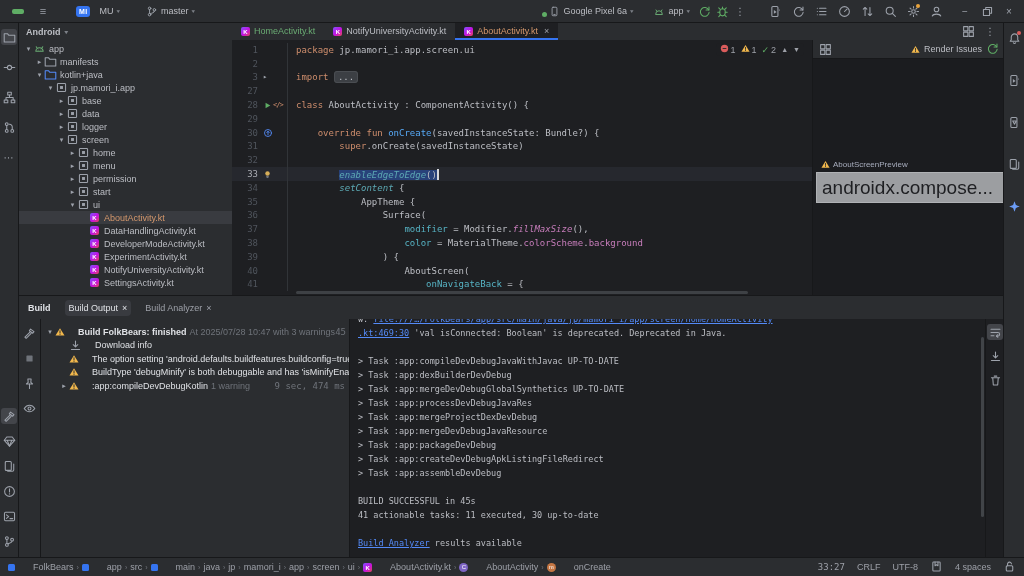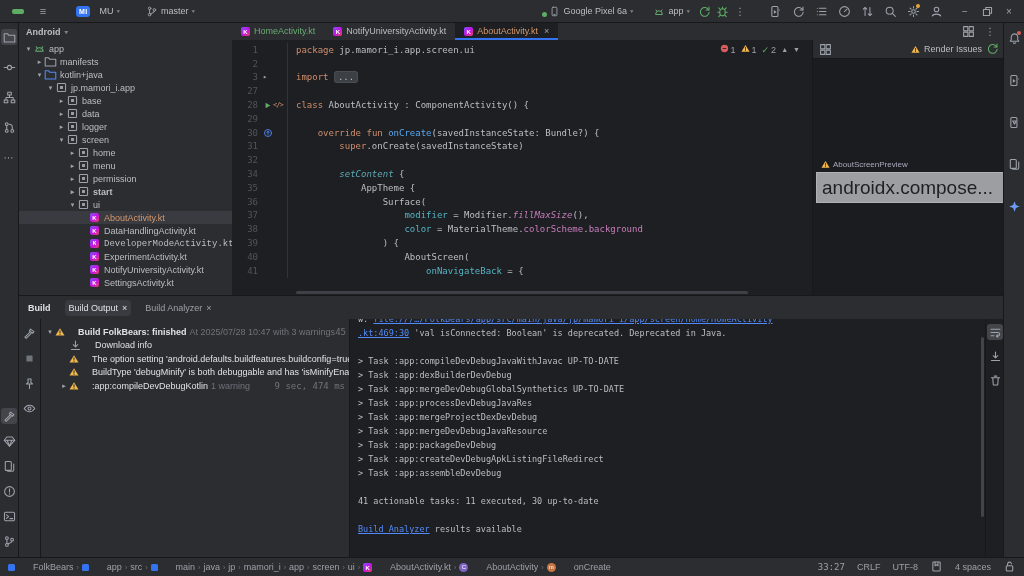--- a/index.html
+++ b/index.html
@@ -443,21 +443,21 @@
         <div class="trow" style="padding-left: 50px;">
           <span class="tchev">▸</span>
           <span class="ticn">
             <svg width="13" height="13" viewBox="0 0 16 16" fill="none" stroke="#9da2ab" stroke-width="1.3" stroke-linecap="round" stroke-linejoin="round">
               <rect x="3" y="3" width="10" height="10" rx="1"></rect>
               <rect x="6.2" y="6.2" width="3.6" height="3.6" fill="#9da2ab" stroke="none"></rect>
             </svg>
           </span>
           <span class="tlabel">permission</span>
         </div>
-        <div class="trow" style="padding-left: 50px; font-weight: bold;">
+        <div class="trow" style="padding-left: 50px;">
           <span class="tchev">▸</span>
           <span class="ticn">
             <svg width="13" height="13" viewBox="0 0 16 16" fill="none" stroke="#9da2ab" stroke-width="1.3" stroke-linecap="round" stroke-linejoin="round">
               <rect x="3" y="3" width="10" height="10" rx="1"></rect>
               <rect x="6.2" y="6.2" width="3.6" height="3.6" fill="#9da2ab" stroke="none"></rect>
             </svg>
           </span>
           <span class="tlabel">start</span>
         </div>
         <div class="trow" style="padding-left: 50px;">
@@ -477,21 +477,21 @@
           </span>
           <span class="tlabel" style="color: rgb(213, 152, 108);">AboutActivity.kt</span>
         </div>
         <div class="trow" style="padding-left: 61px;">
           <span class="tchev"></span>
           <span class="ticn">
             <span class="ktbadge">K</span>
           </span>
           <span class="tlabel">DataHandlingActivity.kt</span>
         </div>
-        <div class="trow" style="padding-left: 61px; font-family: Liberation Mono, monospace;">
+        <div class="trow" style="padding-left: 61px;">
           <span class="tchev"></span>
           <span class="ticn">
             <span class="ktbadge">K</span>
           </span>
           <span class="tlabel">DeveloperModeActivity.kt</span>
         </div>
         <div class="trow" style="padding-left: 61px;">
           <span class="tchev"></span>
           <span class="ticn">
             <span class="ktbadge">K</span>
@@ -578,20 +578,24 @@
         <div class="cl"><span class="lnum">28</span><span class="lgut"><svg width="9" height="9" viewBox="0 0 16 16">
               <path d="M4.5 3v10l8.5-5z" fill="#5fad65"></path>
             </svg><span class="ctag">&lt;/&gt;</span></span><span class="ltext"><span class="tk-kw">class</span><span class="tk-pl"> AboutActivity : ComponentActivity() {</span></span></div>
         <div class="cl"><span class="lnum">29</span><span class="lgut"></span><span class="ltext"></span></div>
         <div class="cl"><span class="lnum">30</span><span class="lgut"><svg width="10" height="10" viewBox="0 0 16 16" fill="none" stroke="#548af7" stroke-width="1.4" stroke-linecap="round">
               <circle cx="8" cy="8" r="5.6"></circle>
               <path d="M8 10.8V5.4M8 5.4 6 7.4M8 5.4l2 2"></path>
             </svg></span><span class="ltext"><span class="tk-pl">    </span><span class="tk-kw">override</span><span class="tk-pl"> </span><span class="tk-kw">fun</span><span class="tk-pl"> </span><span class="tk-fn">onCreate</span><span class="tk-pl">(savedInstanceState: Bundle?) {</span></span></div>
         <div class="cl"><span class="lnum">31</span><span class="lgut"></span><span class="ltext"><span class="tk-pl">        </span><span class="tk-kw">super</span><span class="tk-pl">.onCreate(savedInstanceState)</span></span></div>
         <div class="cl"><span class="lnum">32</span><span class="lgut"></span><span class="ltext"></span></div>
+        <div class="cl caretline"><span class="lnum">33</span><span class="lgut"><svg width="9" height="9" viewBox="0 0 16 16">
+              <circle cx="8" cy="6.4" r="4" fill="#d6ae58"></circle>
+              <path d="M6.4 11.4h3.2M7 13.4h2" stroke="#9da2ab" stroke-width="1.2" stroke-linecap="round"></path>
+            </svg></span><span class="ltext"><span class="tk-pl">        </span><span class="tk-it tk-sel">enableEdgeToEdge</span><span class="tk-pl tk-sel">()</span><span class="caret"></span></span></div>
         <div class="cl"><span class="lnum">34</span><span class="lgut"></span><span class="ltext"><span class="tk-pl">        </span><span class="tk-it">setContent</span><span class="tk-pl"> {</span></span></div>
         <div class="cl"><span class="lnum">35</span><span class="lgut"></span><span class="ltext"><span class="tk-pl">            </span><span class="tk-pl">AppTheme {</span></span></div>
         <div class="cl"><span class="lnum">36</span><span class="lgut"></span><span class="ltext"><span class="tk-pl">                </span><span class="tk-pl">Surface(</span></span></div>
         <div class="cl"><span class="lnum">37</span><span class="lgut"></span><span class="ltext"><span class="tk-pl">                    </span><span class="tk-pm">modifier</span><span class="tk-pl"> = Modifier.</span><span class="tk-pi">fillMaxSize</span><span class="tk-pl">(),</span></span></div>
         <div class="cl"><span class="lnum">38</span><span class="lgut"></span><span class="ltext"><span class="tk-pl">                    </span><span class="tk-pm">color</span><span class="tk-pl"> = MaterialTheme.</span><span class="tk-pr">colorScheme</span><span class="tk-pl">.</span><span class="tk-pr">background</span></span></div>
         <div class="cl"><span class="lnum">39</span><span class="lgut"></span><span class="ltext"><span class="tk-pl">                </span><span class="tk-pl">) {</span></span></div>
         <div class="cl"><span class="lnum">40</span><span class="lgut"></span><span class="ltext"><span class="tk-pl">                    </span><span class="tk-pl">AboutScreen(</span></span></div>
         <div class="cl"><span class="lnum">41</span><span class="lgut"></span><span class="ltext"><span class="tk-pl">                        </span><span class="tk-pm">onNavigateBack</span><span class="tk-pl"> = {</span></span></div>
       </div>
     <div class="hscroll"></div>
@@ -777,20 +781,21 @@
             <div class="conline"><span>&gt; Task :app:compileDevDebugJavaWithJavac UP-TO-DATE</span></div>
             <div class="conline"><span>&gt; Task :app:dexBuilderDevDebug</span></div>
             <div class="conline"><span>&gt; Task :app:mergeDevDebugGlobalSynthetics UP-TO-DATE</span></div>
             <div class="conline"><span>&gt; Task :app:processDevDebugJavaRes</span></div>
             <div class="conline"><span>&gt; Task :app:mergeProjectDexDevDebug</span></div>
             <div class="conline"><span>&gt; Task :app:mergeDevDebugJavaResource</span></div>
             <div class="conline"><span>&gt; Task :app:packageDevDebug</span></div>
             <div class="conline"><span>&gt; Task :app:createDevDebugApkListingFileRedirect</span></div>
             <div class="conline"><span>&gt; Task :app:assembleDevDebug</span></div>
             <div class="conline">&nbsp;</div>
+            <div class="conline"><span>BUILD SUCCESSFUL in 45s</span></div>
             <div class="conline"><span>41 actionable tasks: 11 executed, 30 up-to-date</span></div>
             <div class="conline">&nbsp;</div>
             <div class="conline"><span class="link">Build Analyzer</span><span> results available</span></div>
           </div>
         <div class="vthumb"></div>
       </div>
       <div class="bcstrip" id="bcstrip">
           <span class="icon on">
             <svg width="13" height="13" viewBox="0 0 16 16" fill="none" stroke="#9da2ab" stroke-width="1.3" stroke-linecap="round" stroke-linejoin="round">
               <path d="M2.5 4h11M2.5 8h8.3a2.3 2.3 0 0 1 0 4.6H9.2M2.5 12h3.6"></path>

